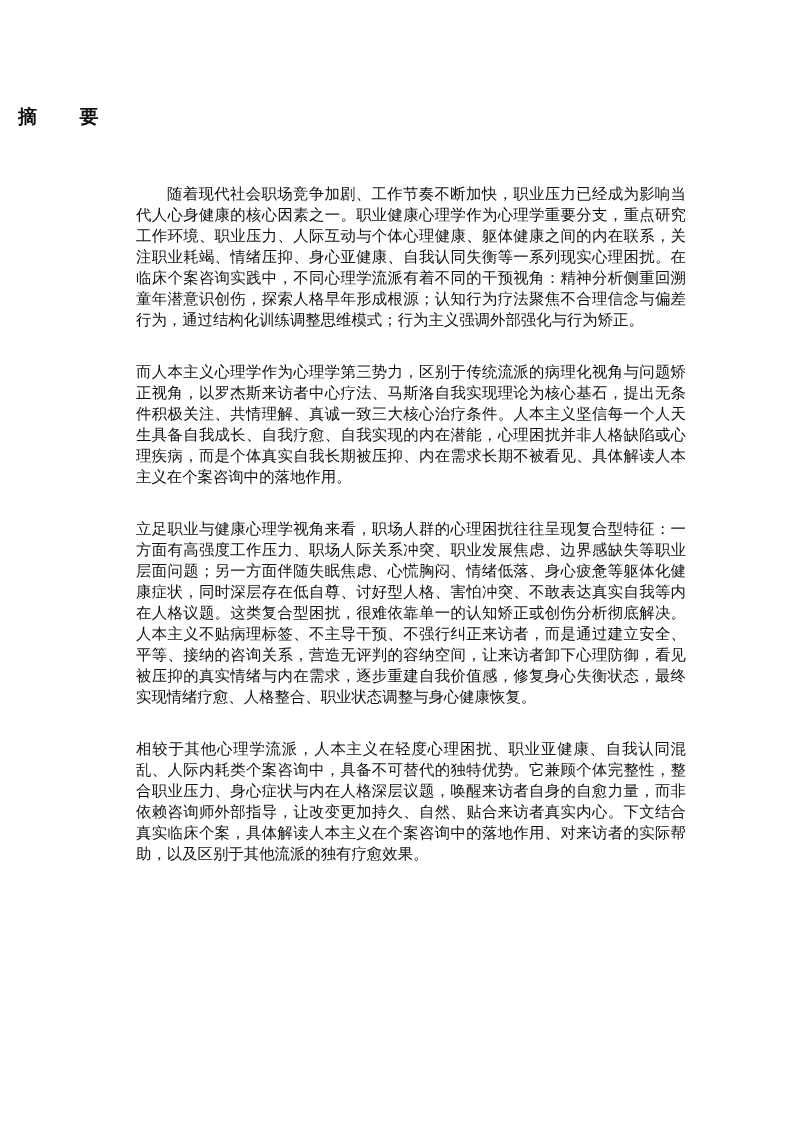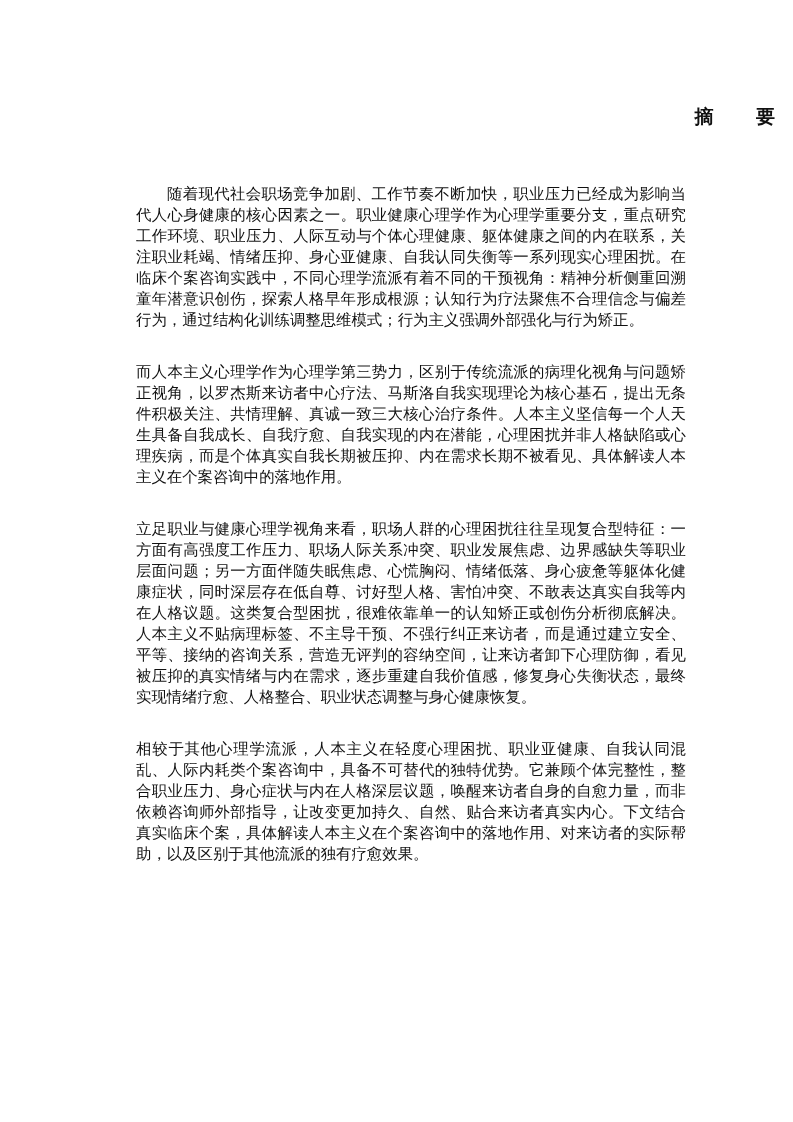--- a/index.html
+++ b/index.html
@@ -1,19 +1,19 @@
 <!DOCTYPE html>
 <html><head>
   <meta charset="utf-8">
   <style>
     html, body { margin: 0; padding: 0; background: #ffffff; }
     body { width: 793px; height: 1122px; position: relative; overflow: hidden;
       font-family: "DejaVu Serif", "Liberation Serif", serif; color: #111; }
     .page { position: absolute; left: 0; top: 0; width: 793px; height: 1122px; }
-    .title { position: absolute; top: 104px; left: 0; width: 793px; text-align: right;
+    .title { position: absolute; top: 104px; left: 0; width: 793px; text-align: left;
       font-size: 19px; font-weight: bold; letter-spacing: 18px; text-indent: 18px; }
     .para { position: absolute; left: 119px; width: 550px; font-size: 15.4px;
       line-height: 21px; text-align: justify; margin: 17px; }
     .p1 { top: 167px; text-indent: 31px; }
     .p2 { top: 345px; }
     .p3 { top: 502px; }
     .p4 { top: 722px; }
   </style>
 </head>
 <body>

